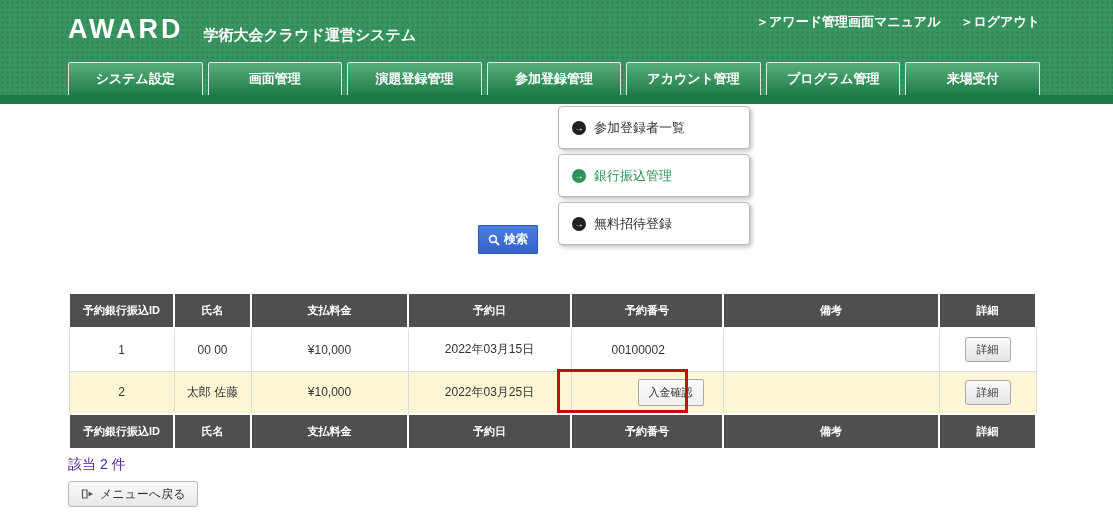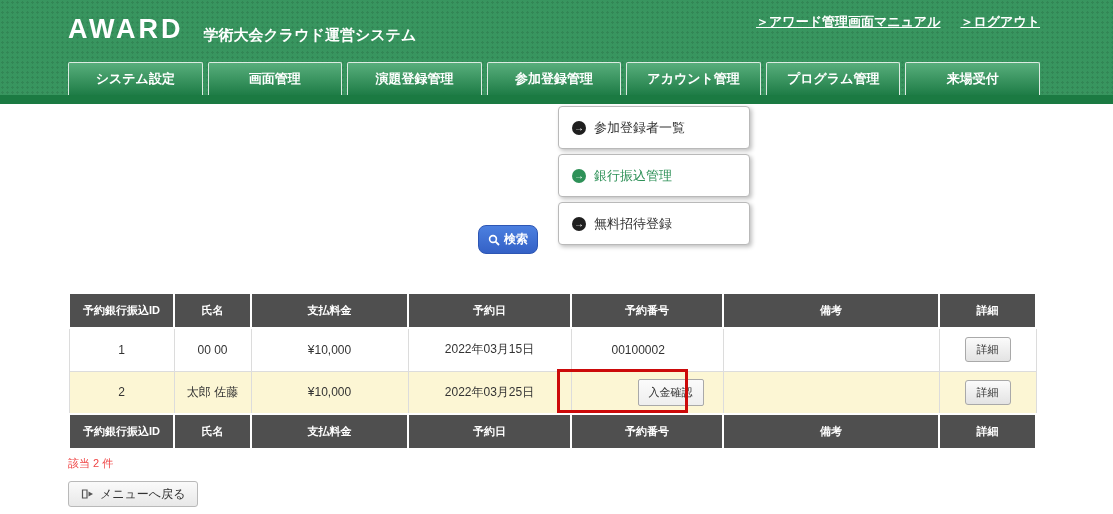--- a/index.html
+++ b/index.html
@@ -15,21 +15,21 @@
     position:absolute; top:0; left:0; width:1113px; height:104px;
     background-color:#38955f;
     background-image:radial-gradient(circle, rgba(0,0,0,0.10) 1px, transparent 1.3px);
     background-size:5px 5px;
   }
   .dark-strip { position:absolute; left:0; bottom:0; width:100%; height:9px; background:#1b7a42; }
   .logo-row { position:absolute; top:14px; left:68px; display:flex; align-items:flex-end; }
   .logo { color:#fff; font-size:27px; font-weight:bold; letter-spacing:3px; }
   .system-title { color:#fff; font-size:15px; font-weight:bold; margin-left:20px; }
   .top-links { position:absolute; top:13px; right:73px; display:flex; gap:20px; }
-  .top-link { color:#fff; font-size:13px; font-weight:bold; text-decoration:underline; cursor:pointer; white-space:nowrap; }
+  .top-link { color:#fff; font-size:13px; font-weight:bold; cursor:pointer; white-space:nowrap; }
 
   
   .nav-tabs { position:absolute; top:62px; left:68px; width:972px; height:33px; display:flex; gap:5px; }
   .nav-tab {
     flex:1; height:33px; display:flex; align-items:center; justify-content:center;
     background:linear-gradient(#58ae7c, #1e7c46);
     border:1px solid #dcebe2; border-bottom:none; border-radius:2px 2px 0 0;
     color:#fff; font-size:13px; font-weight:bold; cursor:pointer; white-space:nowrap;
   }
 
@@ -44,21 +44,21 @@
   }
   .form-field { flex:1; display:flex; align-items:center; padding-left:8px; }
   .form-field input { height:22px; border:1px solid #a9a9a9; font-size:12px; padding:0 4px; background:#fff; }
   .input-narrow { width:90px; }
   .input-medium { width:250px; }
   .input-wide { width:330px; }
 
   
   .search-btn {
     position:absolute; top:225px; left:478px; width:60px; height:29px;
-    background:linear-gradient(#4c80e0, #3461c6); border:1px solid #2d56b4; border-radius:8px;
+    background:linear-gradient(#4c80e0, #3461c6); border:1px solid #2d56b4; border-radius:1px;
     color:#fff; font-size:12px; font-weight:bold; display:flex; align-items:center; justify-content:center; gap:4px;
     cursor:pointer;
   }
 
   
   .dropdown { position:absolute; top:106px; left:558px; width:192px; z-index:10; }
   .dropdown-item {
     height:43px; margin-bottom:5px; background:#fff;
     border:1px solid #b9b9b9; border-radius:4px; box-shadow:2px 2px 4px rgba(0,0,0,0.25);
     display:flex; align-items:center; padding-left:13px; gap:8px;
@@ -93,21 +93,21 @@
     background:linear-gradient(#fbfbfb, #eeeeee); border:1px solid #a9a9a9; border-radius:2px;
   }
 
   
   .red-annotation {
     position:absolute; top:369px; left:557px; width:131px; height:44px;
     border:3px solid #cc0a0a; z-index:20; pointer-events:none;
   }
 
   
-  .result-count { position:absolute; top:456px; left:68px; font-size:11px; color:#ef4444; }
+  .result-count { position:absolute; top:456px; left:68px; font-size:14px; color:#4c1d95; }
   .back-btn {
     position:absolute; top:481px; left:68px; height:26px; padding:0 12px;
     display:flex; align-items:center; gap:6px;
     background:linear-gradient(#fafafa, #e8e8e8); border:1px solid #b9b9b9; border-radius:3px;
     font-size:12px; color:#333; cursor:pointer;
   }
   .icon-svg { display:inline-block; vertical-align:middle; }
 </style>
 </head>
 <body>

